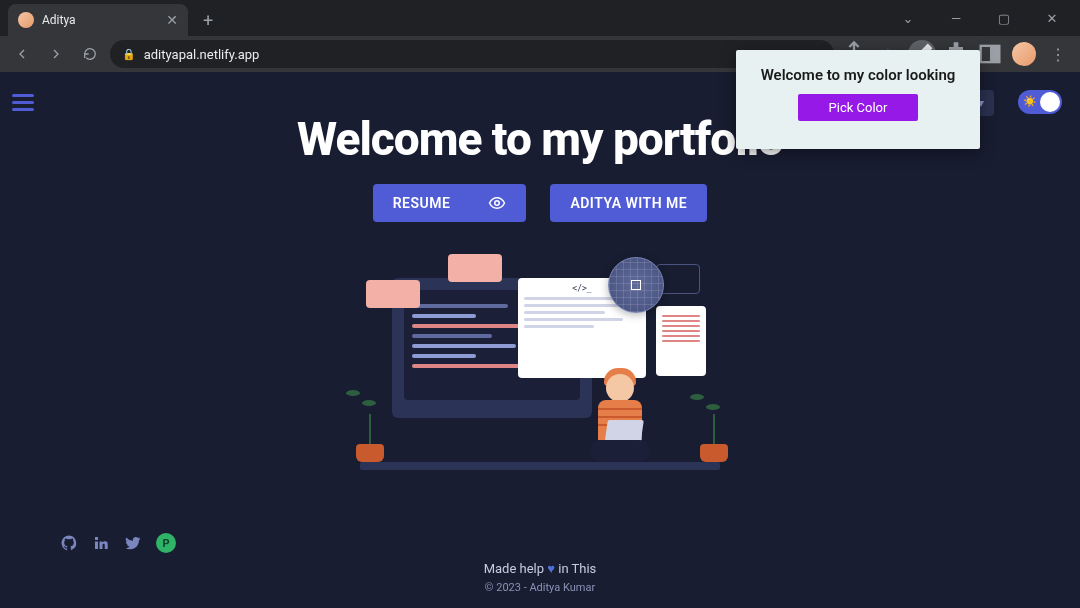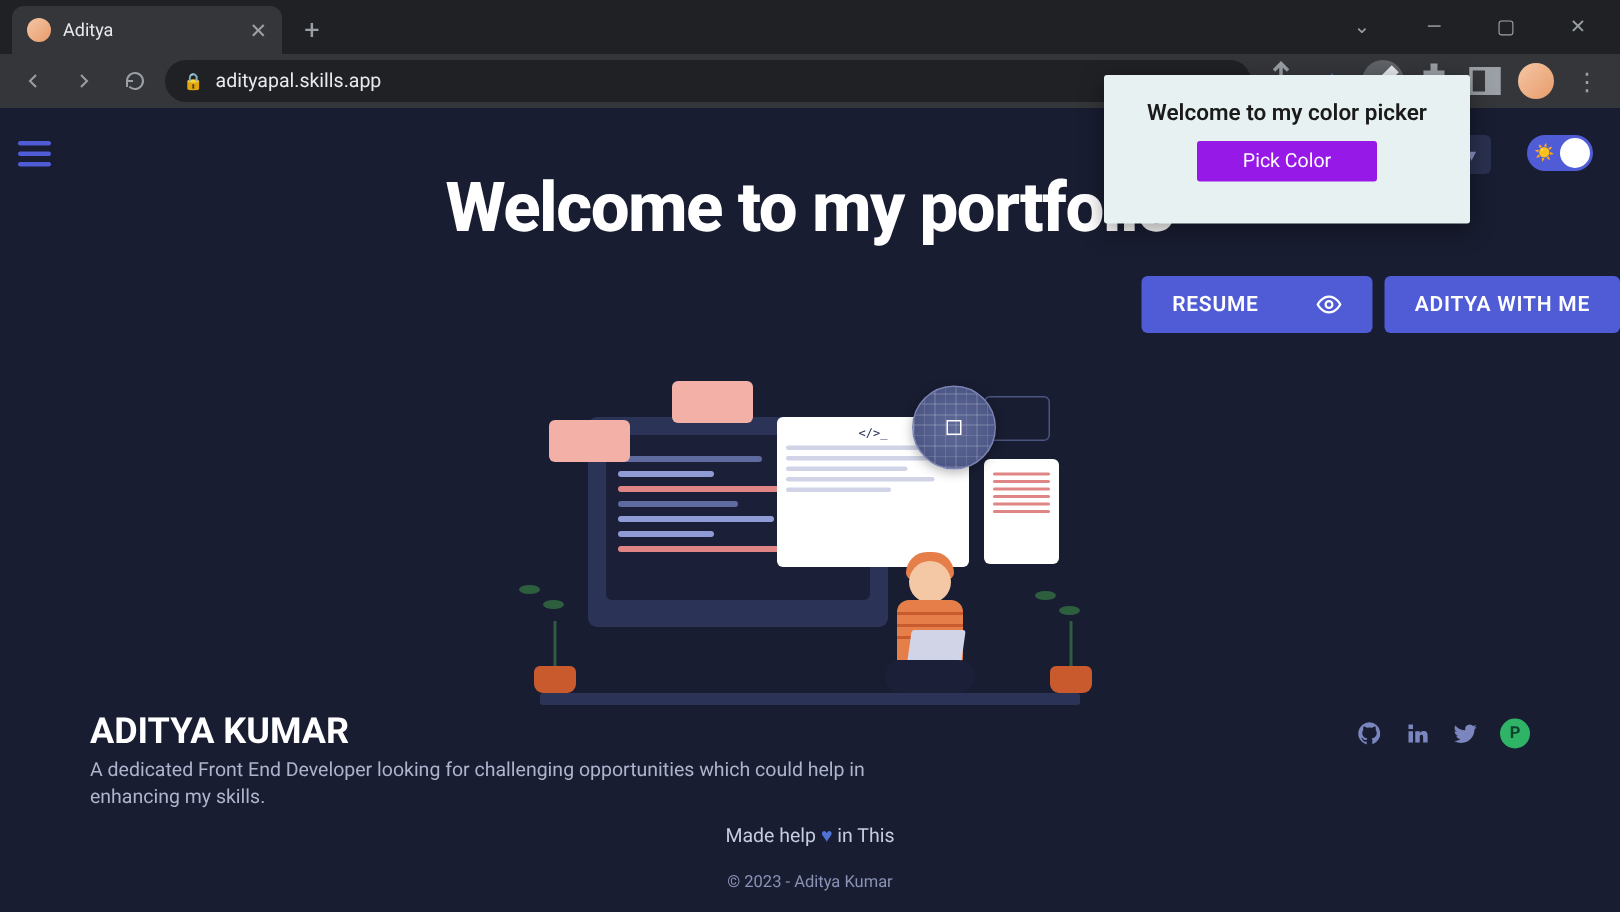--- a/index.html
+++ b/index.html
@@ -32,21 +32,21 @@
 .dropdown{position:absolute;top:18px;right:86px;width:26px;height:26px;background:#2a3150;border-radius:4px;display:flex;align-items:center;justify-content:center;cursor:pointer;color:#8a93c4}
 .dropdown::after{content:"▾";font-size:12px}
 .toggle{position:absolute;top:18px;right:18px;width:44px;height:24px;background:#4f5cd6;border-radius:12px;cursor:pointer}
 .toggle .sun{position:absolute;left:5px;top:5px;font-size:11px}
 .toggle .knob{position:absolute;right:2px;top:2px;width:20px;height:20px;background:#fff;border-radius:50%}
 
 .hero{padding-top:40px;text-align:center}
 .hero h1{font-size:46px;font-weight:800;letter-spacing:-1px}
 .tagline{margin-top:8px;font-size:15px;color:#d8dbe8}
 .tagline .script{font-family:"Brush Script MT",cursive;font-size:22px;margin:0 4px}
-.btns{margin-top:18px;display:flex;justify-content:flex-end;gap:8px}
+.btns{margin-top:18px;display:flex;justify-content:center;gap:24px}
 .btn{background:#4f5cd6;color:#fff;border:none;padding:10px 20px;border-radius:4px;font-size:14px;font-weight:600;display:flex;align-items:center;gap:10px;cursor:pointer;letter-spacing:.5px}
 .btn svg{width:18px;height:18px;fill:#fff}
 
 
 .magnifier{position:absolute;left:608px;top:185px;width:56px;height:56px;border-radius:50%;background:radial-gradient(circle,#606a98 0%,#505a88 60%,#444e7c 100%);border:1px solid #7b84b5;pointer-events:none;box-shadow:0 2px 8px rgba(0,0,0,.3)}
 .magnifier::before{content:"";position:absolute;left:50%;top:50%;width:8px;height:8px;border:1px solid #fff;transform:translate(-50%,-50%)}
 .mag-grid{position:absolute;inset:0;border-radius:50%;background-image:repeating-linear-gradient(0deg,rgba(255,255,255,.12) 0 1px,transparent 1px 7px),repeating-linear-gradient(90deg,rgba(255,255,255,.12) 0 1px,transparent 1px 7px)}
 
 
 .illust{position:relative;width:360px;height:220px;margin:28px auto 0}
@@ -86,21 +86,21 @@
 .footer{position:absolute;bottom:0;left:0;right:0;padding:16px 60px 14px}
 .footer-top{display:flex;justify-content:space-between;align-items:flex-start}
 .footer h2{font-size:24px;font-weight:700}
 .footer p{font-size:13px;color:#aeb4cd;max-width:520px;margin-top:4px;line-height:1.4}
 .socials{display:flex;gap:14px;align-items:center;margin-top:6px}
 .social{width:18px;height:18px;color:#7a86bd;cursor:pointer}
 .social svg{width:18px;height:18px;fill:currentColor}
 .social.p{width:20px;height:20px;background:#2fb366;border-radius:50%;display:flex;align-items:center;justify-content:center;font-size:11px;font-weight:700;color:#0a4329}
 .credits{text-align:center;margin-top:8px;font-size:13px;color:#c8cce0}
 .heart{color:#4f72d6}
-.copy{font-size:11px;color:#8a92b5;margin-top:16px}
+.copy{font-size:11px;color:#8a92b5;margin-top:5px}
 
 
 .popup{position:absolute;right:100px;top:50px;width:244px;background:#e8f1f1;border-radius:2px;padding:16px;text-align:center;box-shadow:0 4px 16px rgba(0,0,0,.4);color:#1a1a1a;z-index:100}
 .popup h3{font-size:15px;font-weight:600;margin-bottom:10px}
 .popup button{background:#9719e8;color:#fff;border:none;padding:6px 31px;font-size:13px;border-radius:2px;cursor:pointer;margin-bottom:12px}
 .popup .msg{font-size:13px}
 </style>
 </head>
 <body>
 
@@ -130,21 +130,21 @@
           <path d="M9 6l6 6-6 6" stroke="currentColor" stroke-width="2" fill="none"></path>
         </svg>
       </div>
     <div class="navbtn">
         <svg viewBox="0 0 24 24">
           <path d="M4 12a8 8 0 1 1 2.3 5.6M4 18v-6h6" stroke="currentColor" stroke-width="2" fill="none"></path>
         </svg>
       </div>
     <div class="urlbar">
       <span class="lock">🔒</span>
-      <span>adityapal.skills.app</span>
+      <span>adityapal.netlify.app</span>
     </div>
     <div class="tbicon">
         <svg viewBox="0 0 24 24">
           <path d="M4 12v6a2 2 0 0 0 2 2h12a2 2 0 0 0 2-2v-6M16 6l-4-4-4 4M12 2v13" stroke="currentColor" stroke-width="2" fill="none"></path>
         </svg>
       </div>
     <div class="tbicon star">★</div>
     <div class="tbicon active">
         <svg viewBox="0 0 24 24">
           <path d="M17 3l4 4-10 10H7v-4z" fill="#e8eaed"></path>
@@ -254,24 +254,20 @@
       <div class="base"></div>
     </div>
   </div>
 
   <div class="magnifier">
       <div class="mag-grid"></div>
     </div>
 
   <div class="footer">
     <div class="footer-top">
-      <div>
-        <h2>ADITYA KUMAR</h2>
-        <p>A dedicated Front End Developer looking for challenging opportunities which could help in enhancing my skills.</p>
-      </div>
       <div class="socials">
         <span class="social"><svg viewBox="0 0 24 24">
               <path d="M12 2a10 10 0 0 0-3.2 19.5c.5.1.7-.2.7-.5v-1.8c-2.8.6-3.4-1.3-3.4-1.3-.5-1.2-1.1-1.5-1.1-1.5-.9-.6.1-.6.1-.6 1 .1 1.5 1 1.5 1 .9 1.5 2.4 1.1 3 .8.1-.6.3-1.1.6-1.3-2.2-.3-4.6-1.1-4.6-5a3.9 3.9 0 0 1 1-2.7c-.1-.3-.5-1.3.1-2.7 0 0 .9-.3 2.8 1a9.6 9.6 0 0 1 5 0c1.9-1.3 2.8-1 2.8-1 .6 1.4.2 2.4.1 2.7a3.9 3.9 0 0 1 1 2.7c0 3.9-2.4 4.7-4.6 5 .4.3.7.9.7 1.8v2.7c0 .3.2.6.7.5A10 10 0 0 0 12 2z"></path>
             </svg></span>
         <span class="social"><svg viewBox="0 0 24 24">
               <path d="M4 4h4v4H4zM4 10h4v10H4zM10 10h4v1.5c.6-1 1.8-1.8 3.5-1.8 3 0 3.5 2 3.5 4.5V20h-4v-5c0-1.2-.5-2-1.5-2s-1.5.8-1.5 2v5h-4z"></path>
             </svg></span>
         <span class="social"><svg viewBox="0 0 24 24">
               <path d="M22 5.9a8 8 0 0 1-2.4.7 4.1 4.1 0 0 0 1.8-2.3 8.2 8.2 0 0 1-2.6 1 4.1 4.1 0 0 0-7 3.7A11.7 11.7 0 0 1 3 4.8a4.1 4.1 0 0 0 1.3 5.5 4 4 0 0 1-1.9-.5v.1a4.1 4.1 0 0 0 3.3 4 4.1 4.1 0 0 1-1.9.1 4.1 4.1 0 0 0 3.8 2.9A8.3 8.3 0 0 1 2 18.6a11.7 11.7 0 0 0 6.3 1.8c7.5 0 11.7-6.3 11.7-11.7v-.5A8.3 8.3 0 0 0 22 5.9z"></path>
             </svg></span>
@@ -283,15 +279,15 @@
     <div class="credits">
       <span>Made help</span>
       <span class="heart">♥</span>
       <span>in This</span>
       <div class="copy">© 2023 - Aditya Kumar</div>
     </div>
   </div>
 </div>
 
 <div class="popup">
-  <h3>Welcome to my color picker</h3>
+  <h3>Welcome to my color looking</h3>
   <button>Pick Color</button>
 </div>
 
 </body></html>

